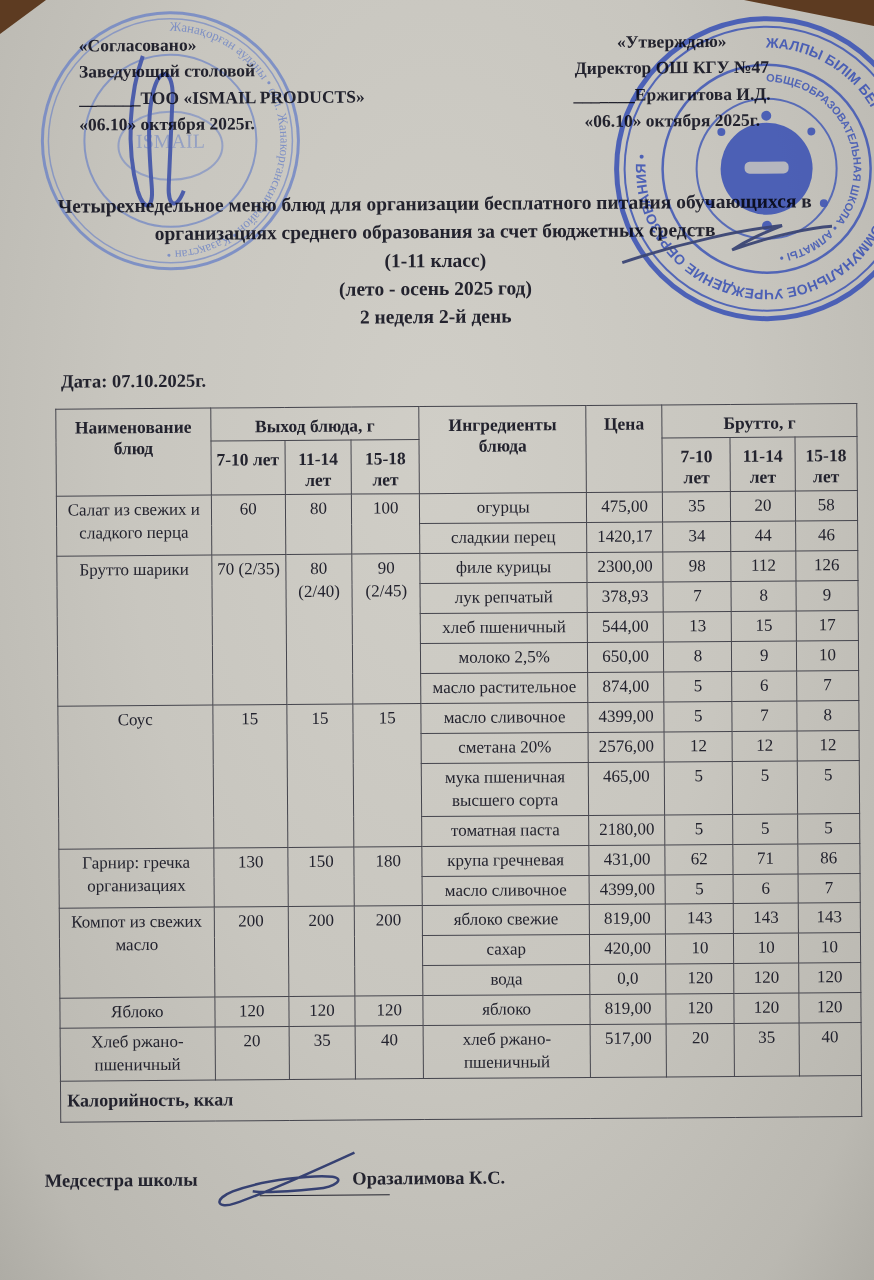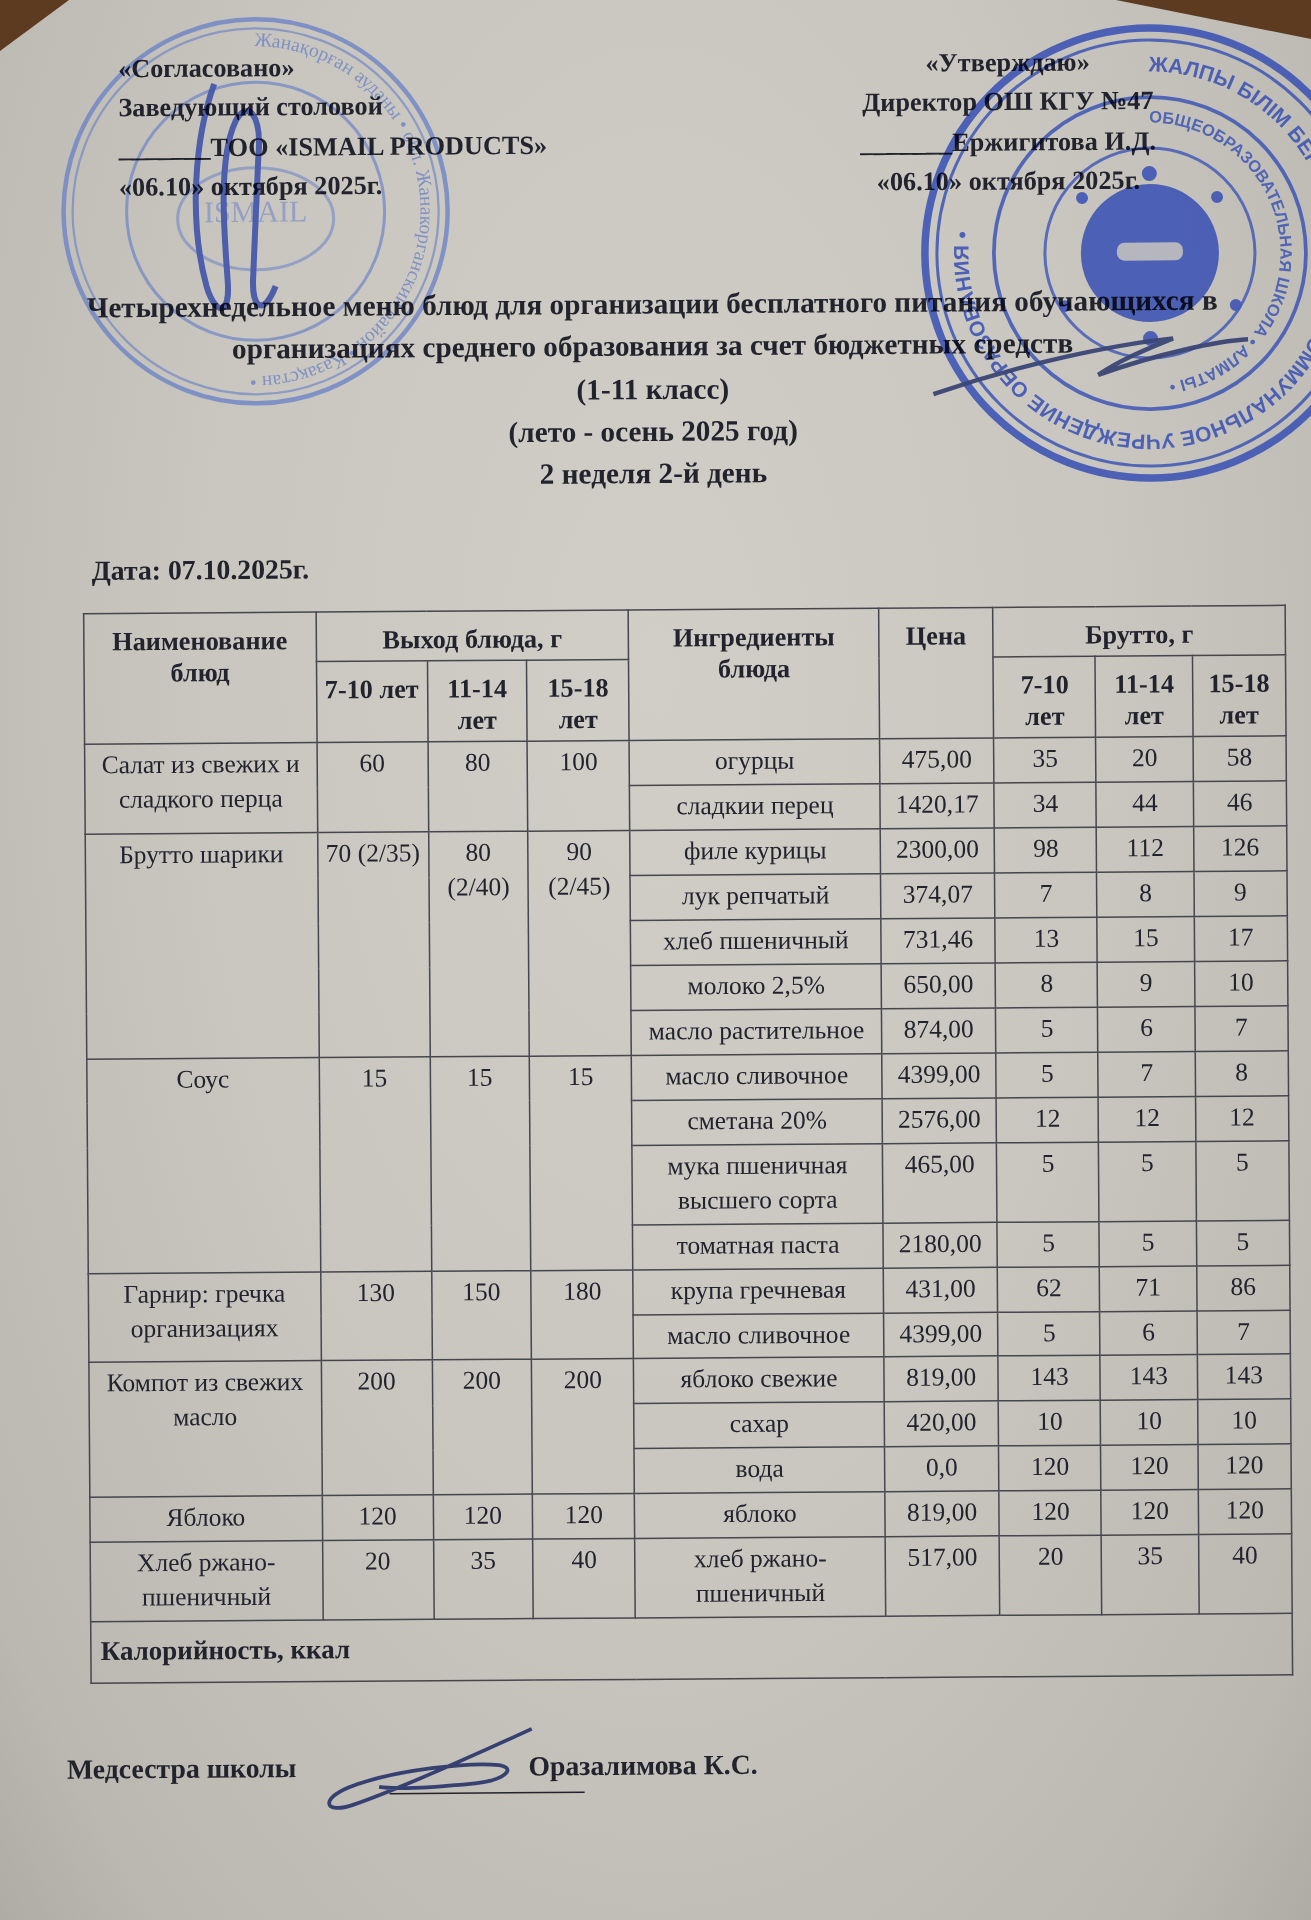--- a/index.html
+++ b/index.html
@@ -191,28 +191,28 @@
               <td rowspan="5" class="out-cell">80 (2/40)</td>
               <td rowspan="5" class="out-cell">90 (2/45)</td>
               <td>филе курицы</td>
               <td>2300,00</td>
               <td>98</td>
               <td>112</td>
               <td>126</td>
             </tr>
             <tr>
               <td>лук репчатый</td>
-              <td>374,07</td>
+              <td>378,93</td>
               <td>7</td>
               <td>8</td>
               <td>9</td>
             </tr>
             <tr>
               <td>хлеб пшеничный</td>
-              <td>731,46</td>
+              <td>544,00</td>
               <td>13</td>
               <td>15</td>
               <td>17</td>
             </tr>
             <tr>
               <td>молоко 2,5%</td>
               <td>650,00</td>
               <td>8</td>
               <td>9</td>
               <td>10</td>

